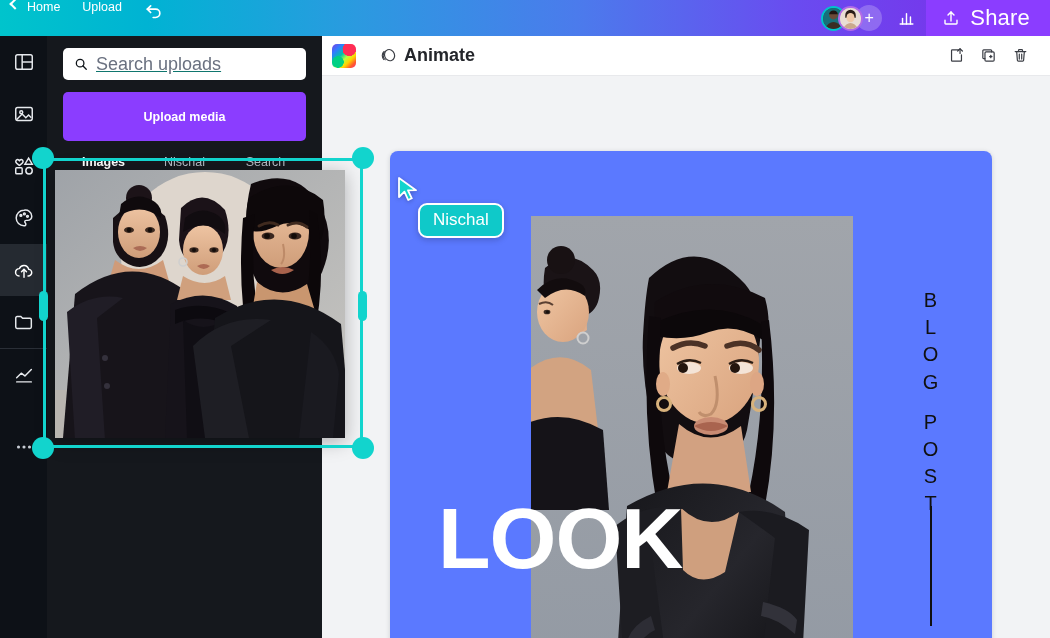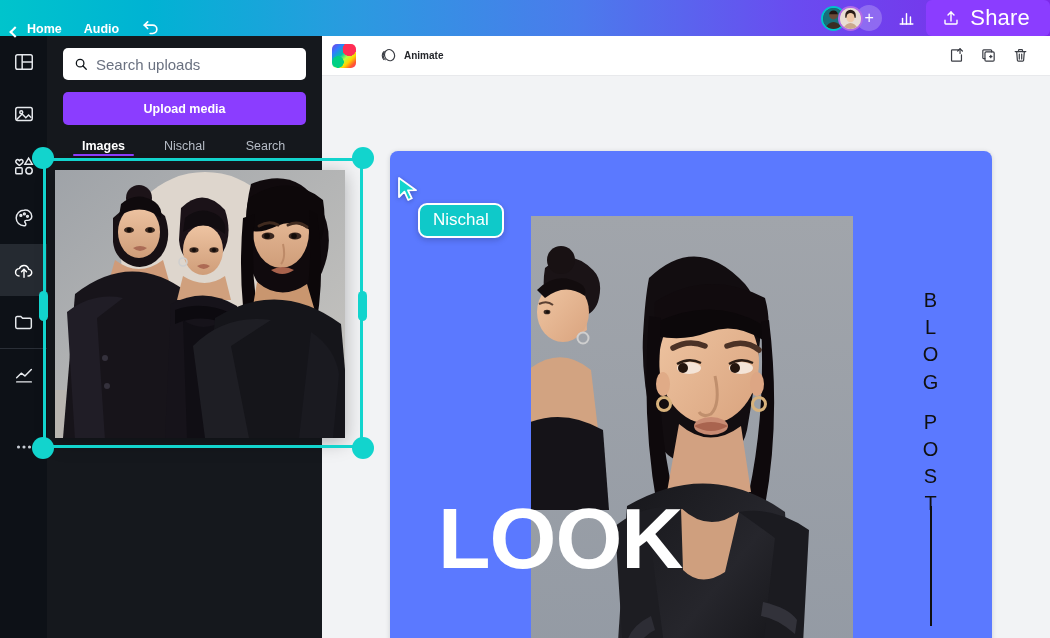--- a/index.html
+++ b/index.html
@@ -13,23 +13,23 @@
 
   
   .topbar {
     position: absolute; top: 0; left: 0; width: 1050px; height: 36px;
     background: linear-gradient(90deg, #00c4cc 0%, #00b3d3 14%, #2b9ae0 34%,
                                 #4b7bec 55%, #6a4bf0 76%, #7d2ae8 100%);
     display: flex; align-items: center; z-index: 40;
   }
   .tb-left { display: flex; align-items: center; height: 36px; }
   .tb-item {
-    display: flex; align-items: flex-end; gap: 7px;
+    display: flex; align-items: flex-start; gap: 7px;
     height: 36px; padding: 0 11px;
-    color: #fff; font-size: 12.5px; font-weight: 700;
+    color: #fff; font-size: 12.5px; font-weight: 400;
     white-space: nowrap; cursor: pointer;
   }
   .chev-left {
     width: 8px; height: 8px; border-left: 2px solid #fff; border-bottom: 2px solid #fff;
     transform: rotate(45deg); display: inline-block; margin-right: 1px;
   }
   .undo-ic { width: 20px; height: 20px; display: block; }
   .tb-spacer { flex: 1 1 auto; }
   .tb-right { display: flex; align-items: center; height: 36px; }
   .avatars { display: flex; align-items: center; margin-right: 4px; }
@@ -47,21 +47,21 @@
     margin-left: -7px;
     display: flex; align-items: center; justify-content: center;
     color: #fff; font-size: 16px; font-weight: 400; cursor: pointer;
   }
   .stats-btn {
     width: 40px; height: 36px; display: flex; align-items: center; justify-content: center;
     cursor: pointer;
   }
   .share-btn {
     height: 36px; background: #8b3dff; display: flex; align-items: center;
-    gap: 10px; padding: 0 20px 0 16px; cursor: pointer; border-radius: 6px;
+    gap: 10px; padding: 0 20px 0 16px; cursor: pointer;
   }
   .share-lbl { color: #fff; font-size: 22px; font-weight: 400; letter-spacing: .2px; }
 
   
   .rail {
     position: absolute; top: 36px; left: 0; width: 47px; height: 602px;
     background: #0d1117; z-index: 30;
   }
   .rail-btn {
     width: 47px; height: 52px; display: flex; align-items: center; justify-content: center;
@@ -77,25 +77,25 @@
     background: #15181d; z-index: 25; overflow: hidden;
   }
   .panel-pad { padding: 12px 16px 0 16px; }
   .search-box {
     height: 32px; background: #fff; border-radius: 5px;
     display: flex; align-items: center; gap: 8px; padding: 0 11px;
   }
   .search-ic { width: 14px; height: 14px; flex: 0 0 auto; }
   .search-inp {
     border: 0; outline: 0; background: transparent; width: 100%;
-    font-family: "Liberation Sans", sans-serif; font-size: 15px; color: #be185d;
+    font-family: "Liberation Sans", sans-serif; font-size: 18px; color: #0f766e; text-decoration: underline;
   }
   .search-inp::placeholder { color: #6a7180; }
   .upload-btn {
-    margin-top: 12px; height: 33px; border-radius: 5px; background: #8b3dff;
+    margin-top: 12px; height: 49px; border-radius: 5px; background: #8b3dff;
     color: #fff; font-size: 12.5px; font-weight: 700;
     display: flex; align-items: center; justify-content: center; cursor: pointer;
     border: 0; width: 100%; font-family: "Liberation Sans", sans-serif;
   }
   .tabs { display: flex; margin-top: 14px; }
   .tab {
     flex: 1 1 0; text-align: center; font-size: 12.5px; color: #b6bcc6;
     padding-bottom: 3px; cursor: pointer; position: relative;
   }
   .tab.active { color: #fff; font-weight: 700; }
@@ -128,21 +128,21 @@
     background:
       radial-gradient(circle at 25% 75%, #00d084 0 22%, transparent 23%),
       radial-gradient(circle at 72% 22%, #ff2d55 0 26%, transparent 27%),
       linear-gradient(135deg, #7b3fe4 0%, #2f7dff 22%, #00c2a8 42%,
                       #b7ff3f 58%, #ffd400 72%, #ff5c2b 86%, #ff2e7e 100%);
   }
   .animate-btn {
     display: flex; align-items: center; gap: 7px; margin-left: 18px;
     cursor: pointer; padding: 4px 6px;
   }
-  .animate-lbl { font-size: 10px; color: #24262b; font-weight: 600; }
+  .animate-lbl { font-size: 18px; color: #24262b; font-weight: 600; }
   .ct-spacer { flex: 1 1 auto; }
   .ct-ic { width: 32px; height: 28px; display: flex; align-items: center; justify-content: center; cursor: pointer; }
 
   .canvas-wrap {
     position: relative; width: 728px; height: 562px; overflow: hidden;
   }
   .page {
     position: absolute; left: 68px; top: 75px; width: 602px; height: 560px;
     background: #5b79ff; border-radius: 8px;
     box-shadow: 0 1px 5px rgba(20,25,40,.16);
@@ -205,21 +205,21 @@
 
 <div id="app">
 
   <div class="topbar">
     <div class="tb-left">
       <div class="tb-item">
         <span class="chev-left"></span>
         <span>Home</span>
       </div>
       <div class="tb-item">
-        <span>Audio</span>
+        <span>Upload</span>
       </div>
       <div class="tb-item">
         <svg class="undo-ic" viewBox="0 0 24 24" fill="none" stroke="#fff" stroke-width="2" stroke-linecap="round" stroke-linejoin="round">
           <path d="M8 7 L4 11 L8 15"></path>
           <path d="M4 11 H14 a5 5 0 0 1 0 10 H11"></path>
         </svg>
       </div>
     </div>
 
     <div class="tb-spacer"></div>

